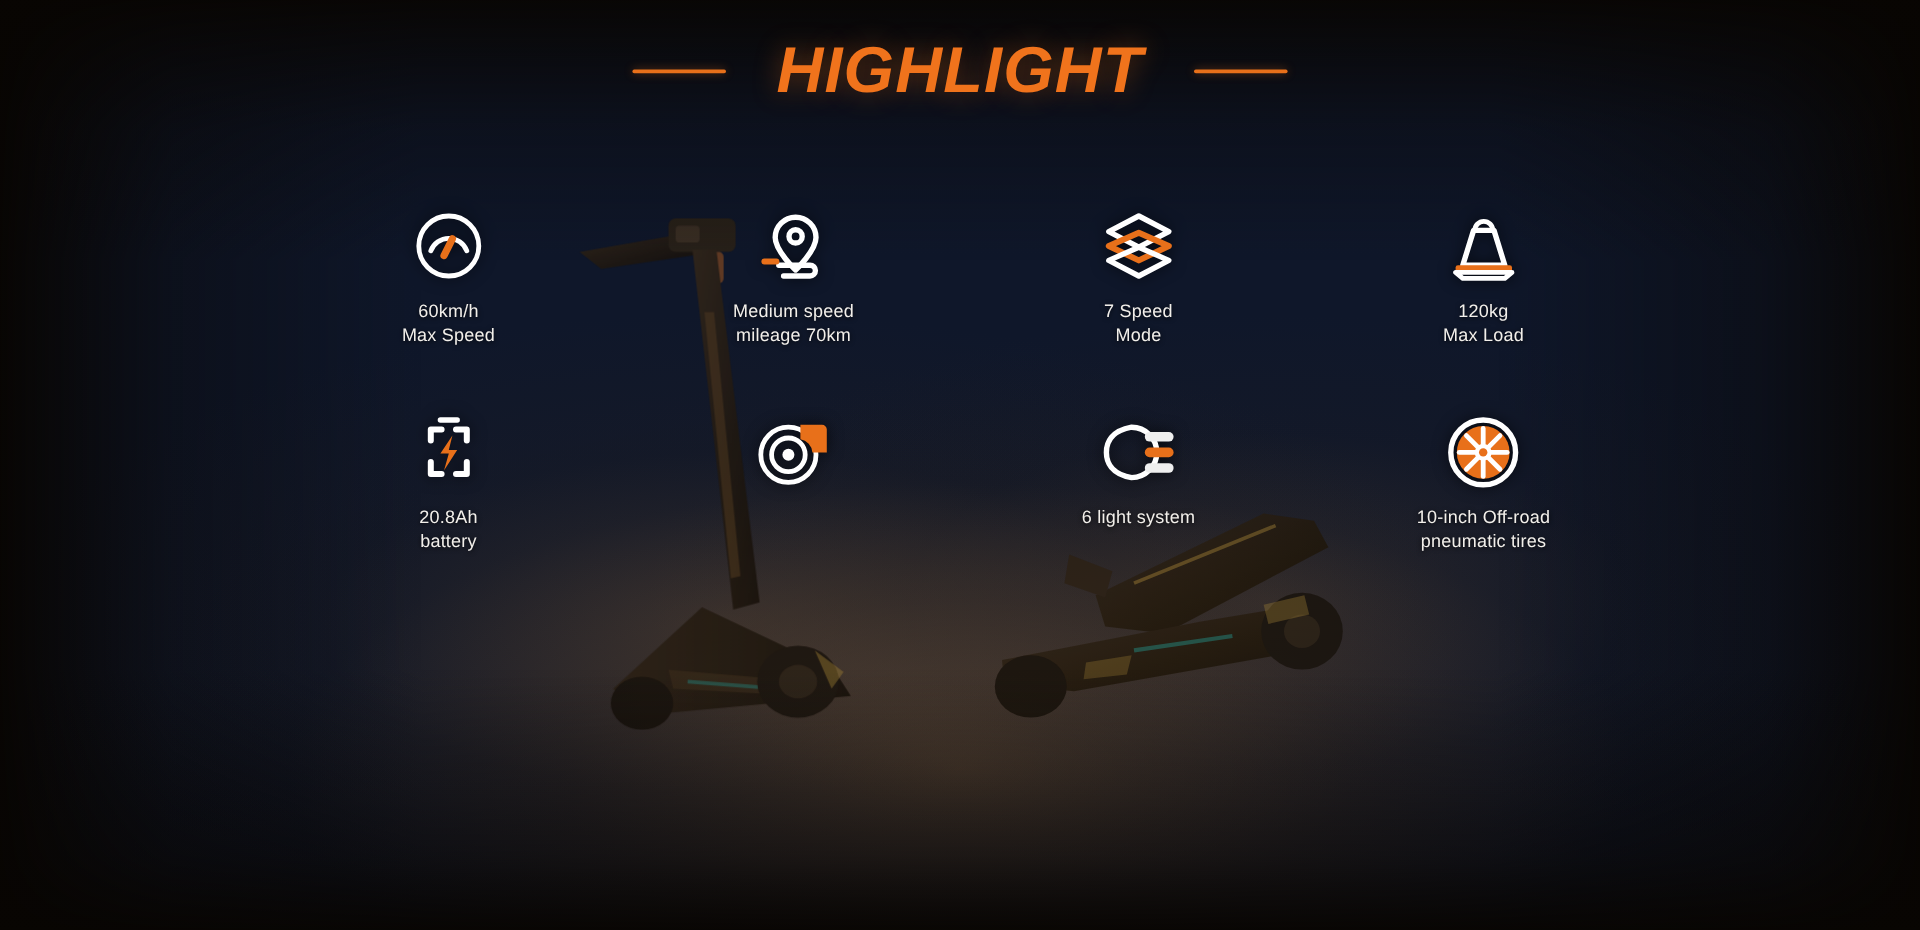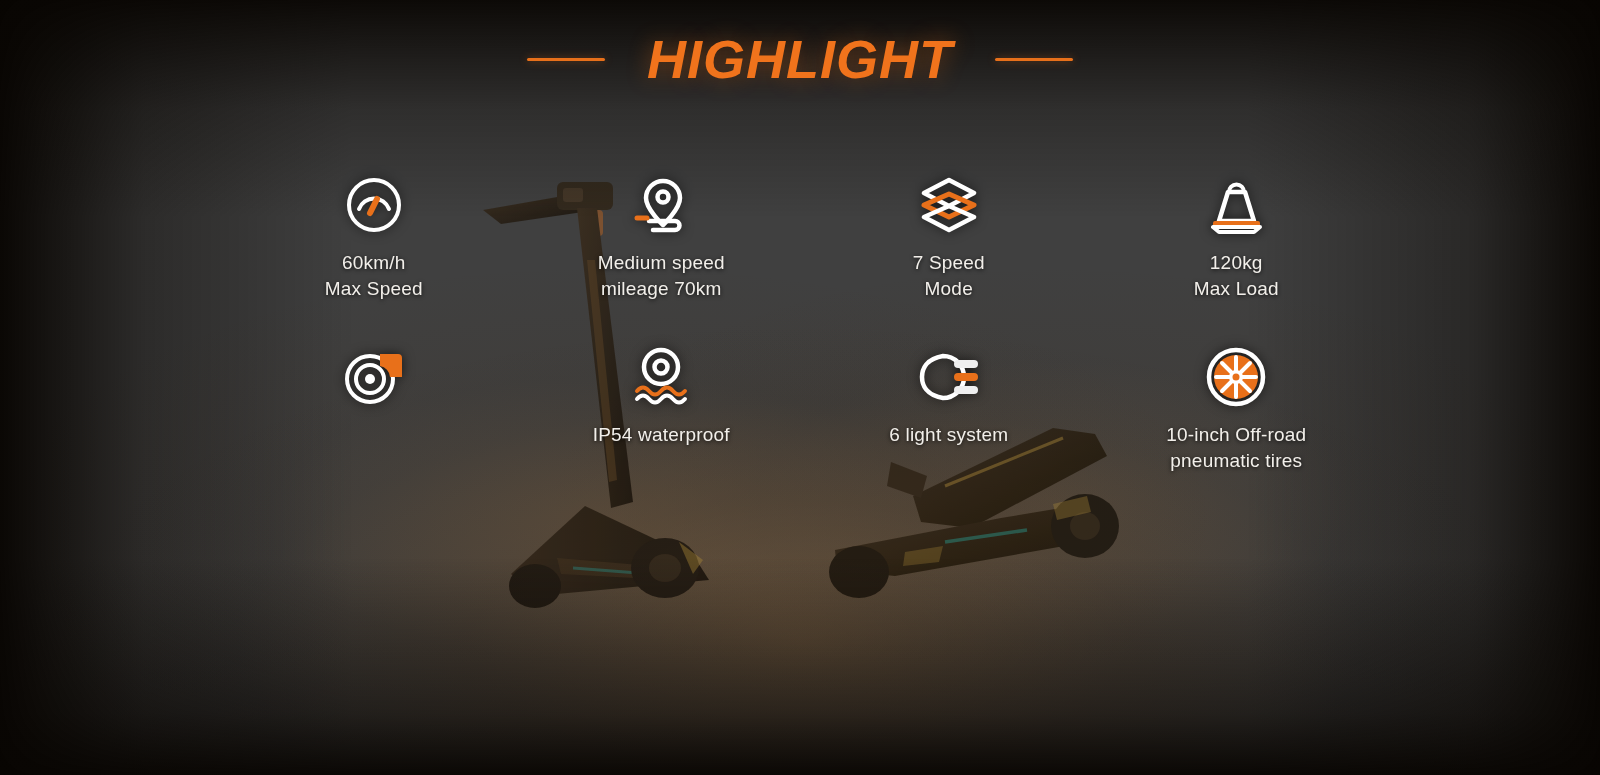--- a/index.html
+++ b/index.html
@@ -10,21 +10,21 @@
   body {
     font-family: "Liberation Sans", sans-serif;
     -webkit-font-smoothing: antialiased;
   }
 
   .page {
     position: relative;
     width: 1600px;
     height: 775px;
     overflow: hidden;
-    background: #404040;
+    background: #0f172a;
   }
 
   
   .glow-base {
     position: absolute;
     inset: 0;
     background:
       radial-gradient(ellipse 780px 330px at 50% 640px, rgba(150,108,62,0.42) 0%, rgba(110,78,44,0.22) 42%, rgba(40,28,14,0.04) 72%, rgba(0,0,0,0) 100%),
       radial-gradient(ellipse 620px 260px at 38% 520px, rgba(122,88,50,0.30) 0%, rgba(60,42,22,0.10) 55%, rgba(0,0,0,0) 100%),
       radial-gradient(ellipse 520px 240px at 66% 500px, rgba(120,86,48,0.26) 0%, rgba(58,40,20,0.08) 58%, rgba(0,0,0,0) 100%);
@@ -98,21 +98,21 @@
     align-items: center;
     justify-content: center;
   }
   .icon-wrap svg {
     display: block;
     filter: drop-shadow(0 0 6px rgba(0,0,0,0.65));
   }
   .caption {
     margin-top: 8px;
     color: #f2efea;
-    font-size: 19px;
+    font-size: 15px;
     font-weight: 300;
     line-height: 1.35;
     text-align: center;
     letter-spacing: 0.2px;
     white-space: pre-line;
     text-shadow: 0 1px 4px rgba(0,0,0,0.8);
   }
 </style>
 </head>
 <body>
@@ -232,44 +232,47 @@
           <rect x="8" y="46" width="47" height="6" rx="2" fill="#e8701a"></rect>
           <path d="M8 52 L55 52 L49 57 L14 57 Z" fill="none" stroke="#fff" stroke-width="4" stroke-linejoin="round"></path>
         </svg>
       </div>
       <div class="caption">120kg
 Max Load</div>
     </div>
 
 
 
+    <div class="cell">
+      <div class="icon-wrap">
+        <svg width="52" height="62" viewBox="0 0 52 62">
+          <line x1="19" y1="4" x2="33" y2="4" stroke="#fff" stroke-width="4.5" stroke-linecap="round"></line>
+          <path d="M20 12 L11 12 L11 21" fill="none" stroke="#fff" stroke-width="5" stroke-linecap="round" stroke-linejoin="round"></path>
+          <path d="M32 12 L41 12 L41 21" fill="none" stroke="#fff" stroke-width="5" stroke-linecap="round" stroke-linejoin="round"></path>
+          <path d="M11 39 L11 49 L20 49" fill="none" stroke="#fff" stroke-width="5" stroke-linecap="round" stroke-linejoin="round"></path>
+          <path d="M41 39 L41 49 L32 49" fill="none" stroke="#fff" stroke-width="5" stroke-linecap="round" stroke-linejoin="round"></path>
+          <path d="M29 17 L19 32 L26 32 L22 46 L33 29 L26 29 Z" fill="#e8701a"></path>
+        </svg>
+      </div>
+      <div class="caption">20.8Ah
+battery</div>
+    </div>
 
     <div class="cell">
       <div class="icon-wrap">
         <svg width="62" height="58" viewBox="0 0 62 58">
           <circle cx="27" cy="31" r="23" fill="none" stroke="#fff" stroke-width="4"></circle>
           <circle cx="27" cy="31" r="14" fill="none" stroke="#fff" stroke-width="4"></circle>
           <circle cx="27" cy="31" r="5" fill="#fff"></circle>
           <path d="M37 6 L55 6 A4 4 0 0 1 59 10 L59 29 L47 29 A12 12 0 0 0 37 18 Z" fill="#e8701a"></path>
         </svg>
       </div>
     </div>
 
 
-    <div class="cell">
-      <div class="icon-wrap">
-        <svg width="60" height="62" viewBox="0 0 60 62">
-          <circle cx="30" cy="21" r="17" fill="none" stroke="#fff" stroke-width="4.5"></circle>
-          <circle cx="30" cy="21" r="6.5" fill="none" stroke="#fff" stroke-width="4.5"></circle>
-          <path d="M6 45 Q12 38 18 45 T30 45 T42 45 T54 45" fill="none" stroke="#e8701a" stroke-width="4" stroke-linecap="round"></path>
-          <path d="M6 53 Q12 46 18 53 T30 53 T42 53 T54 53" fill="none" stroke="#fff" stroke-width="4" stroke-linecap="round"></path>
-        </svg>
-      </div>
-      <div class="caption">IP54 waterproof</div>
-    </div>
 
     <div class="cell">
       <div class="icon-wrap">
         <svg width="66" height="52" viewBox="0 0 66 52">
           <path d="M27 5 A9 9 0 0 1 27 47 C10 44 6 34 6 26 C6 18 10 8 27 5 Z" fill="none" stroke="#fff" stroke-width="4.5" stroke-linejoin="round"></path>
           <rect x="38" y="9" width="24" height="8" rx="4" fill="#efefef"></rect>
           <rect x="38" y="22" width="24" height="8" rx="4" fill="#e8701a"></rect>
           <rect x="38" y="35" width="24" height="8" rx="4" fill="#efefef"></rect>
         </svg>
       </div>

